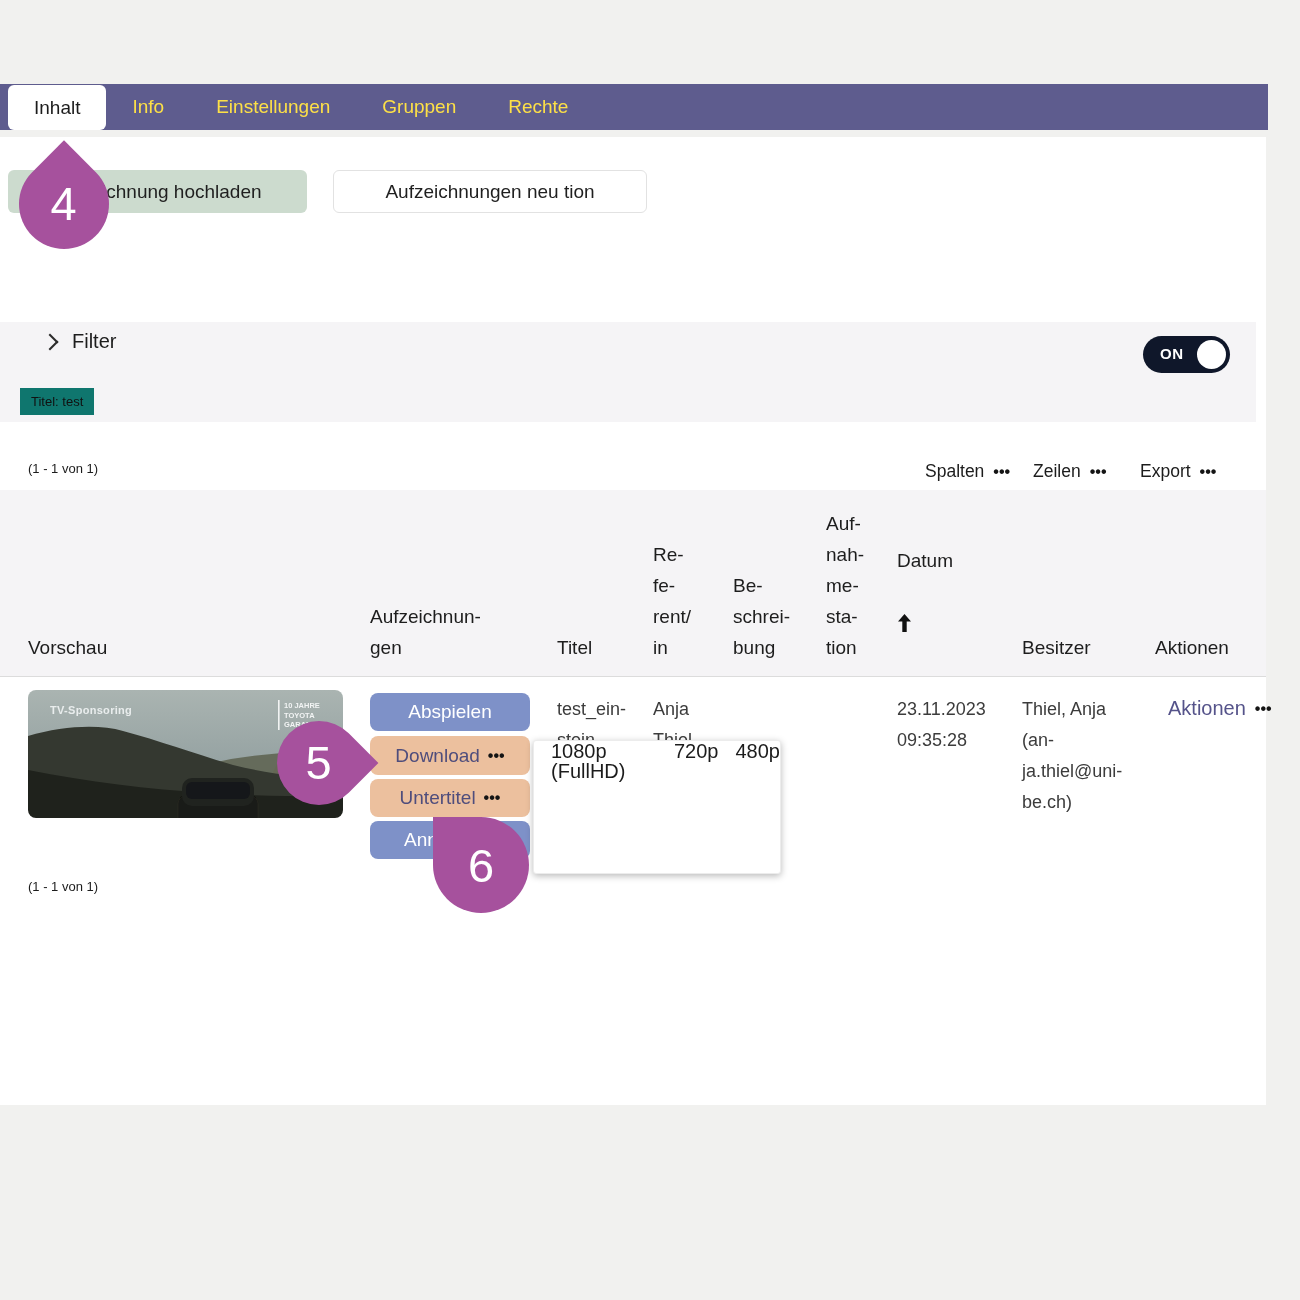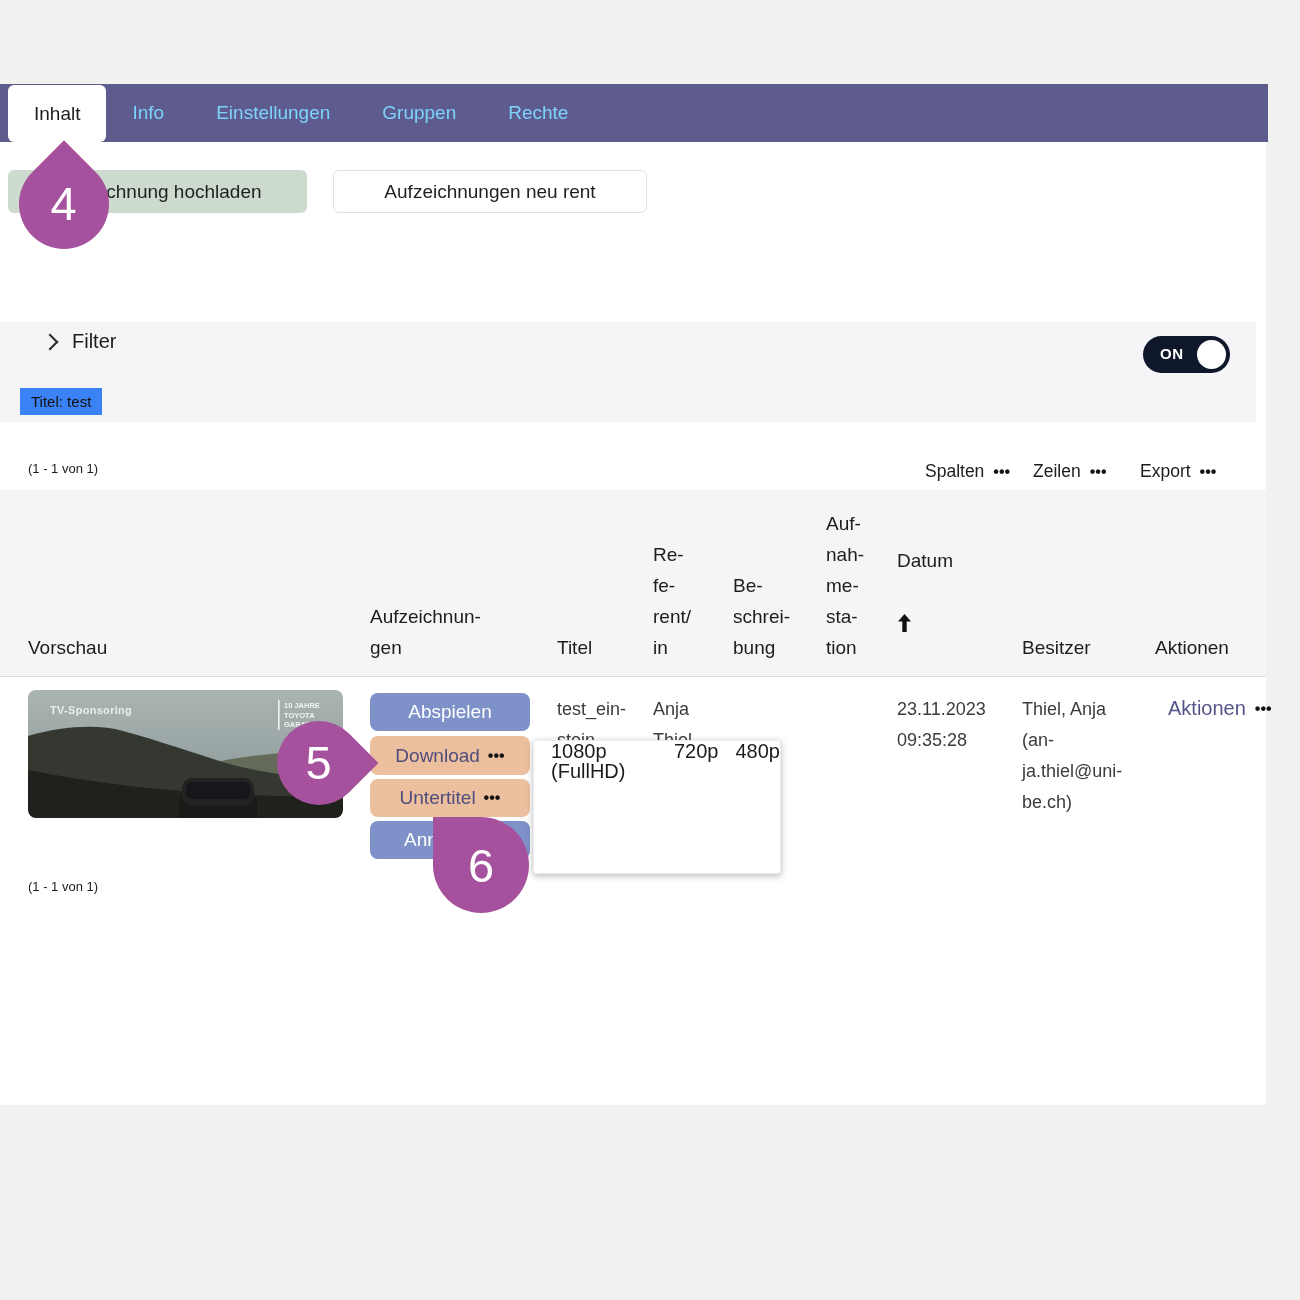--- a/index.html
+++ b/index.html
@@ -4,38 +4,38 @@
 <style>
   html,body{margin:0;padding:0;}
   body{
     width:1300px;height:1300px;position:relative;overflow:hidden;
     background:#f1f1ef;color:#1f1f1f;
     font-family:"Liberation Sans",sans-serif;
   }
   .abs{position:absolute;}
 
   
-  .navbar{left:0;top:84px;width:1268px;height:58px;background:#5E5C8E;display:flex;align-items:stretch;padding-left:8px;box-sizing:border-box;}
-  .nav-tab{display:flex;align-items:center;padding:0 26px;font-size:19px;color:#7dd3fc;cursor:pointer;white-space:nowrap;}
+  .navbar{left:0;top:84px;width:1268px;height:46px;background:#5E5C8E;display:flex;align-items:stretch;padding-left:8px;box-sizing:border-box;}
+  .nav-tab{display:flex;align-items:center;padding:0 26px;font-size:19px;color:#fde047;cursor:pointer;white-space:nowrap;}
   .nav-tab.active{background:#ffffff;color:#1c1c1c;border-radius:6px;margin:1px 0 0 0;}
 
   
   .sheet{left:0;top:137px;width:1266px;height:968px;background:#ffffff;}
 
   
   .btn-upload{left:8px;top:170px;width:299px;height:43px;background:#CCDBCE;border:none;border-radius:6px;
     font-size:19px;color:#1f1f1f;display:flex;align-items:center;justify-content:center;}
   .btn-reload{left:333px;top:170px;width:314px;height:43px;background:#ffffff;border:1px solid #e2e2e2;border-radius:6px;
     font-size:19px;color:#1f1f1f;display:flex;align-items:center;justify-content:center;box-sizing:border-box;}
 
   
   .filter-panel{left:0;top:322px;width:1256px;height:100px;background:#F5F4F6;}
   .filter-head{position:absolute;left:44px;top:8px;display:flex;align-items:center;gap:16px;font-size:20px;color:#1d1d1d;cursor:pointer;}
   .chev{width:10px;height:10px;border-top:2.2px solid #2b2b2b;border-right:2.2px solid #2b2b2b;transform:rotate(45deg);display:inline-block;margin-top:1px;}
-  .filter-chip{position:absolute;left:20px;top:66px;height:27px;background:#3b82f6;padding:0 11px;font-size:15px;line-height:27px;color:#111;}
+  .filter-chip{position:absolute;left:20px;top:66px;height:27px;background:#0f766e;padding:0 11px;font-size:13px;line-height:27px;color:#111;}
   .toggle{position:absolute;left:1143px;top:14px;width:87px;height:37px;border-radius:19px;background:#0f172a;cursor:pointer;}
   .toggle-label{position:absolute;left:17px;top:9px;font-size:15px;font-weight:bold;color:#fff;letter-spacing:.5px;}
   .toggle-knob{position:absolute;right:4px;top:4px;width:29px;height:29px;border-radius:50%;background:#ffffff;}
 
   
   .count{font-size:13px;color:#1c1c1c;}
   .tctrl{display:flex;align-items:center;gap:9px;font-size:17.5px;color:#1c1c1c;cursor:pointer;}
   .dots{font-size:16px;font-weight:bold;color:#141414;letter-spacing:0;line-height:1;}
 
   
@@ -71,21 +71,21 @@
 
 <nav class="abs navbar">
   <div class="nav-tab active">Inhalt</div>
   <div class="nav-tab">Info</div>
   <div class="nav-tab">Einstellungen</div>
   <div class="nav-tab">Gruppen</div>
   <div class="nav-tab">Rechte</div>
 </nav>
 
 <button class="abs btn-upload">Aufzeichnung hochladen</button>
-<button class="abs btn-reload">Aufzeichnungen neu rent</button>
+<button class="abs btn-reload">Aufzeichnungen neu tion</button>
 
 <div class="abs filter-panel">
   <div class="filter-head">
     <span class="chev"></span>
     <span>Filter</span>
   </div>
   <div class="filter-chip">Titel: test</div>
   <div class="toggle">
     <span class="toggle-label">ON</span>
     <span class="toggle-knob"></span>

